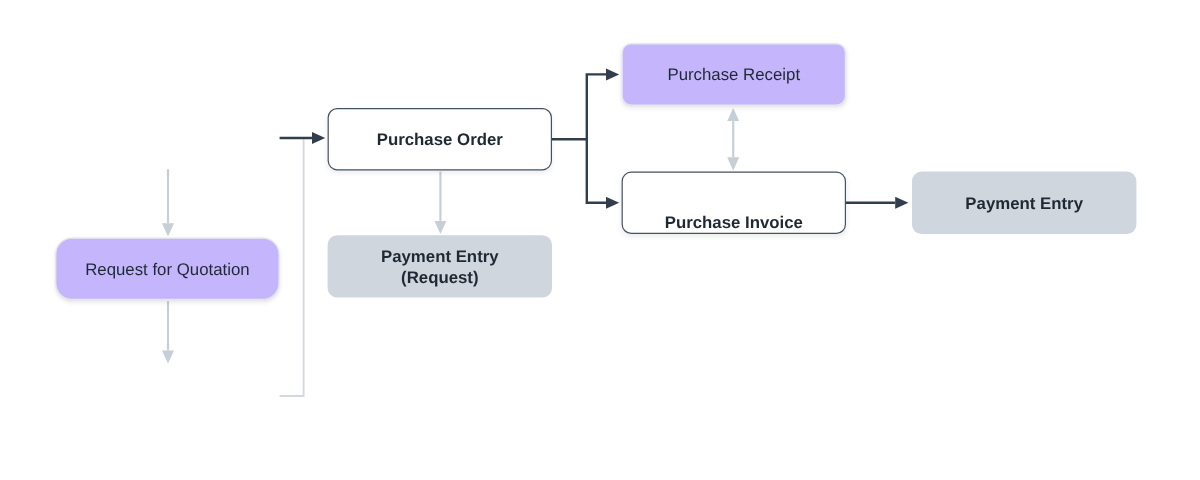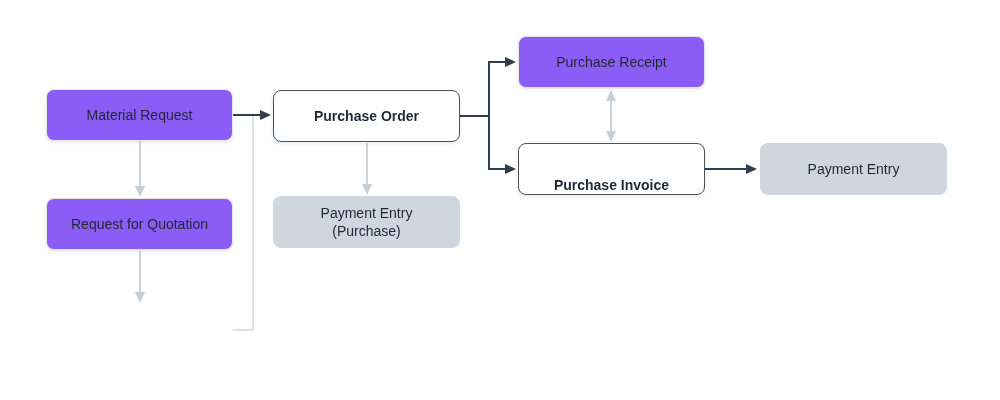--- a/index.html
+++ b/index.html
@@ -39,39 +39,39 @@
     flex-direction:column;
     align-items:center;
     justify-content:center;
     box-sizing:border-box;
     font-size:14px;
     line-height:18px;
     color:var(--node-text);
     text-align:center;
   }
   .node.light{
-    background:#8b5cf6;
+    background:#c4b5fd;
     border:1px solid var(--border-light);
     box-shadow:0 2px 4px rgba(16,24,40,.06),0 1px 2px rgba(16,24,40,.05);
     font-weight:500;
   }
   .node.primary{
     background:#ffffff;
     border:1.5px solid var(--border-dark);
     box-shadow:0 2px 4px rgba(16,24,40,.08);
     font-weight:700;
   }
   .node.filled{
     background:var(--filled-bg);
     border:none;
-    font-weight:400;
+    font-weight:700;
   }
   
   .pos-material-request      {left:46px;  top:89px;}
-  .pos-request-for-quotation {left:46px;  top:198px;}
+  .pos-request-for-quotation {left:46px;  top:198px;border-radius:14px;}
   .pos-supplier-quotation    {left:46px;  top:304px;}
   .pos-purchase-order        {left:273px; top:90px;text-align:center;}
   .pos-payment-entry-advance {left:273px; top:196px;}
   .pos-purchase-receipt      {left:518px; top:36px;}
   .pos-purchase-invoice      {left:518px; top:143px;justify-content:flex-end;}
   .pos-payment-entry         {left:760px; top:143px;}
 </style>
 </head>
 <body>
 
@@ -100,36 +100,33 @@
     <path d="M460,116 H489 V62 H505" fill="none" style="stroke:var(--arrow-dark)" stroke-width="2" marker-end="url(#ah-dark)"></path>
 
     <path d="M489,116 V169 H505" fill="none" style="stroke:var(--arrow-dark)" stroke-width="2" marker-end="url(#ah-dark)"></path>
 
     <path d="M611,116 V101" fill="none" style="stroke:var(--arrow-gray)" stroke-width="1.8" marker-end="url(#ah-gray)"></path>
     <path d="M611,116 V131" fill="none" style="stroke:var(--arrow-gray)" stroke-width="1.8" marker-end="url(#ah-gray)"></path>
 
     <path d="M705,169 H746" fill="none" style="stroke:var(--arrow-dark)" stroke-width="2" marker-end="url(#ah-dark)"></path>
   </svg>
 
-  <div class="node light pos-material-request">
-    <span>Material Request</span>
-  </div>
 
   <div class="node light pos-request-for-quotation">
     <span>Request for Quotation</span>
   </div>
 
 
   <div class="node primary pos-purchase-order">
     <span>Purchase Order</span>
   </div>
 
   <div class="node filled pos-payment-entry-advance">
     <span>Payment Entry</span>
-    <span>(Purchase)</span>
+    <span>(Request)</span>
   </div>
 
   <div class="node light pos-purchase-receipt">
     <span>Purchase Receipt</span>
   </div>
 
   <div class="node primary pos-purchase-invoice">
     <span>Purchase Invoice</span>
   </div>
 

